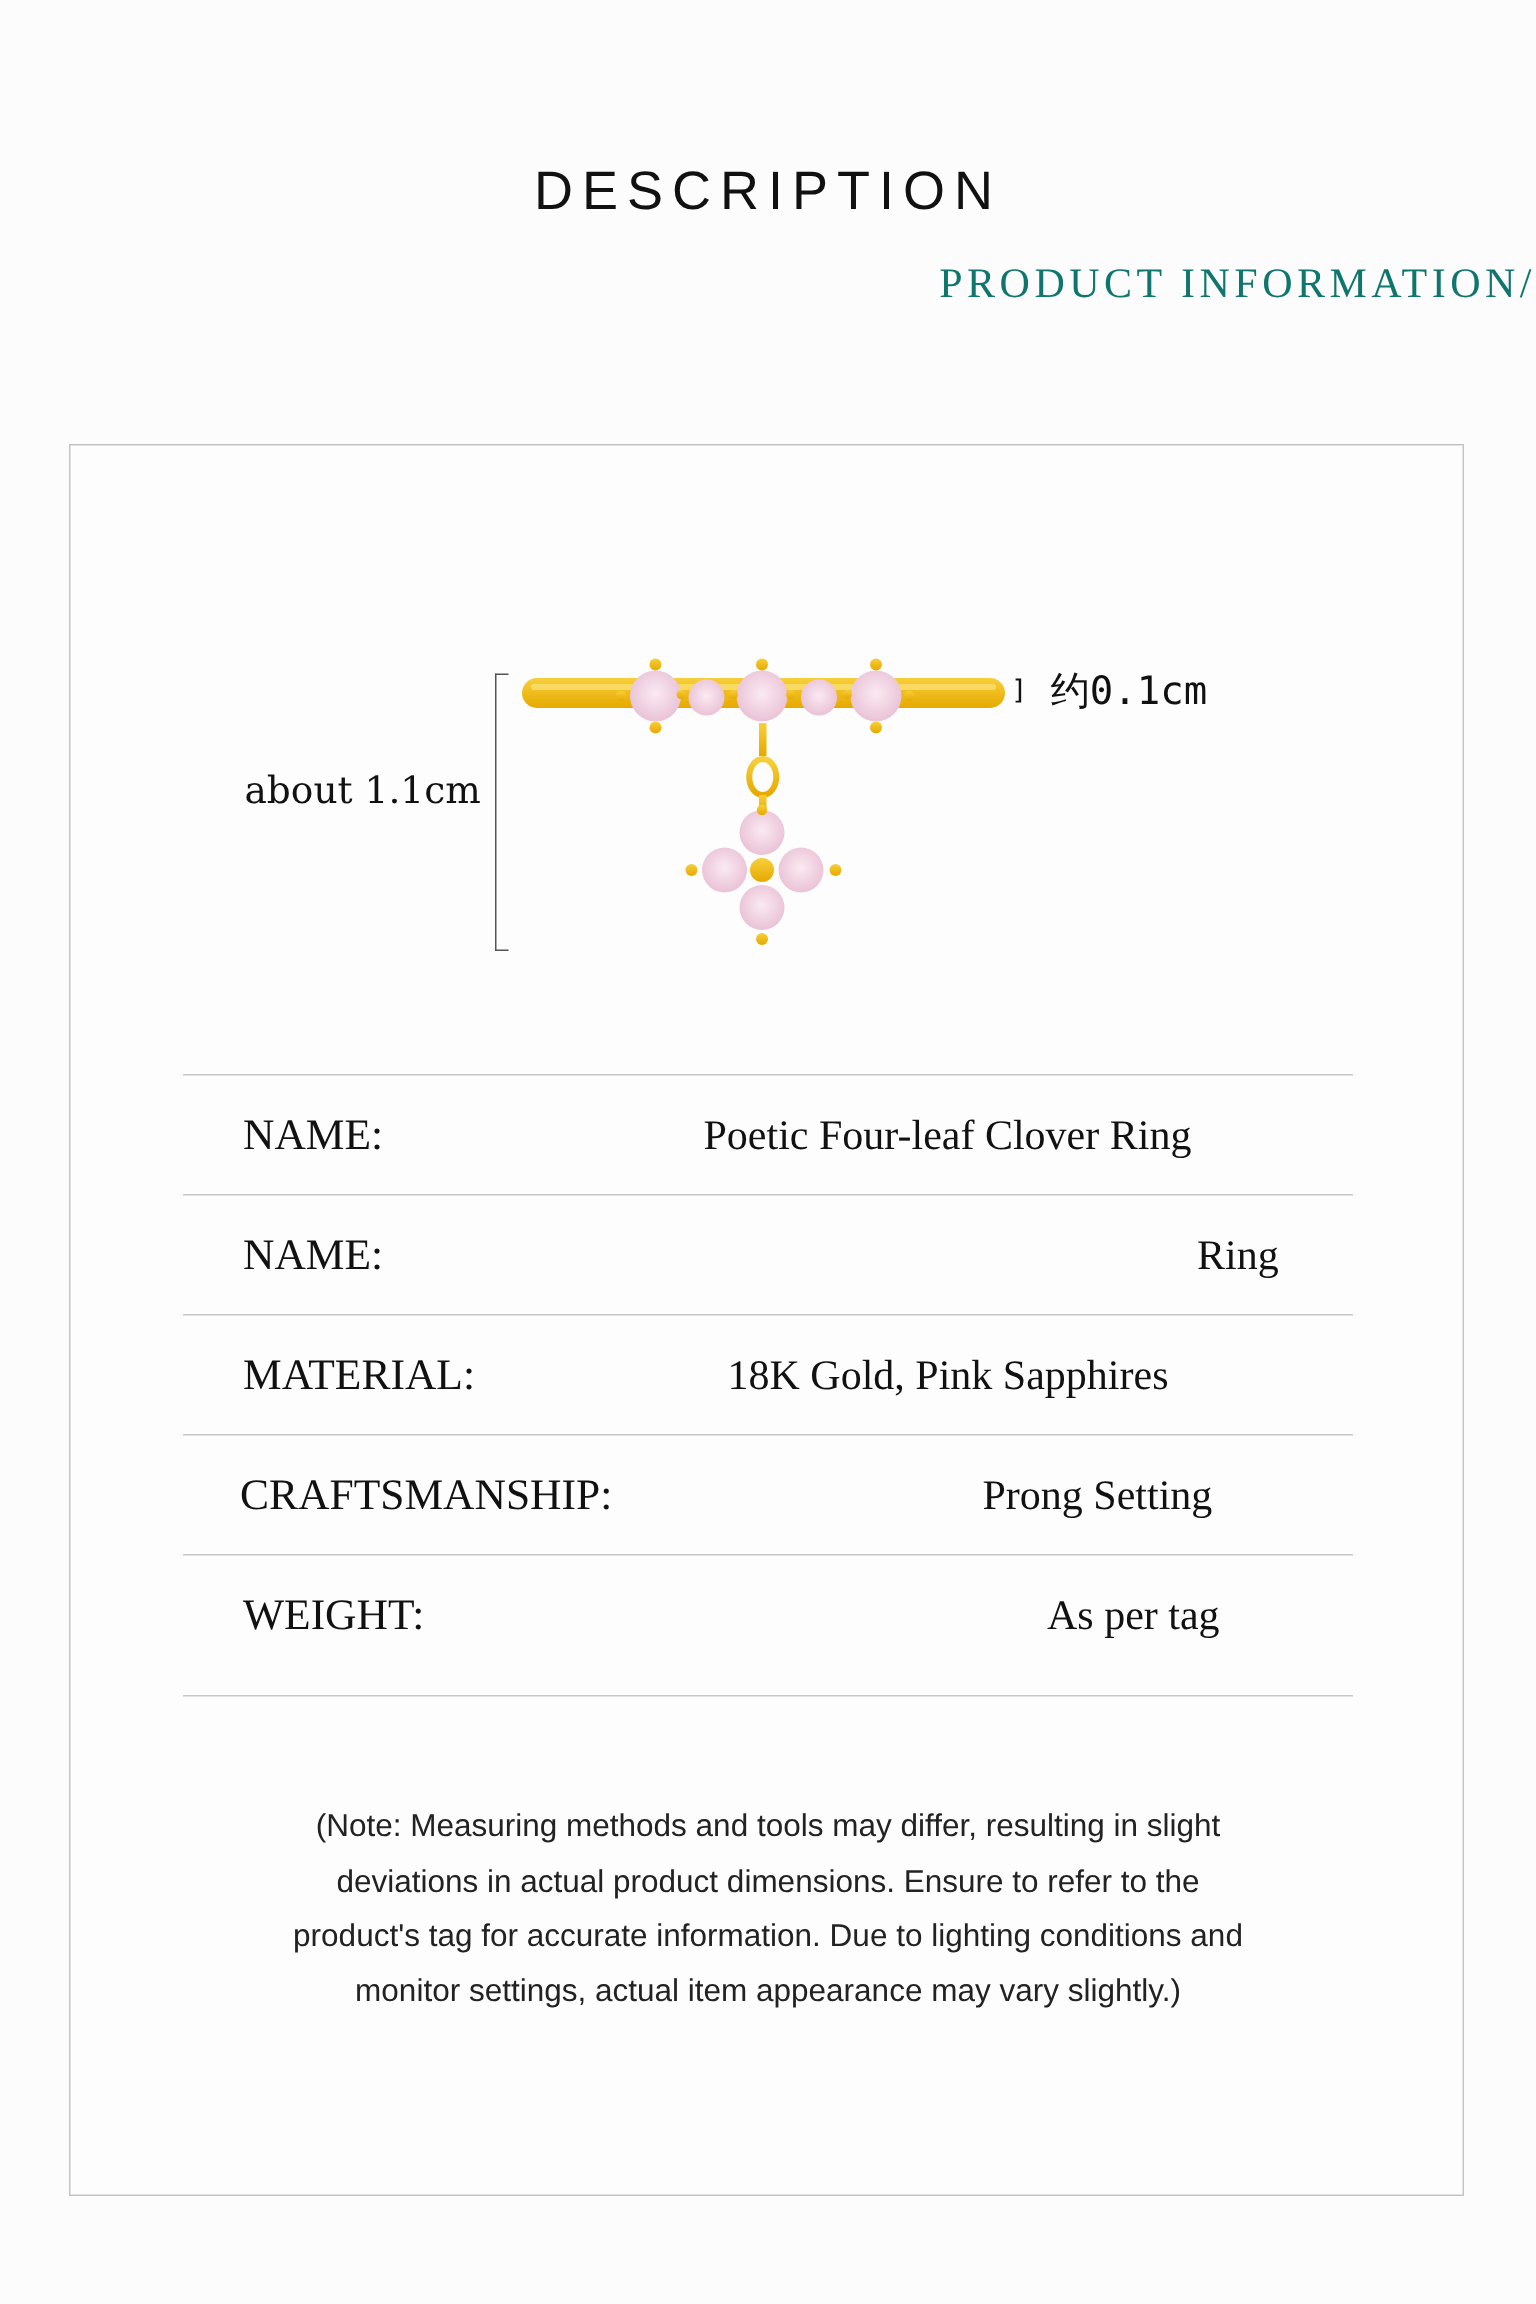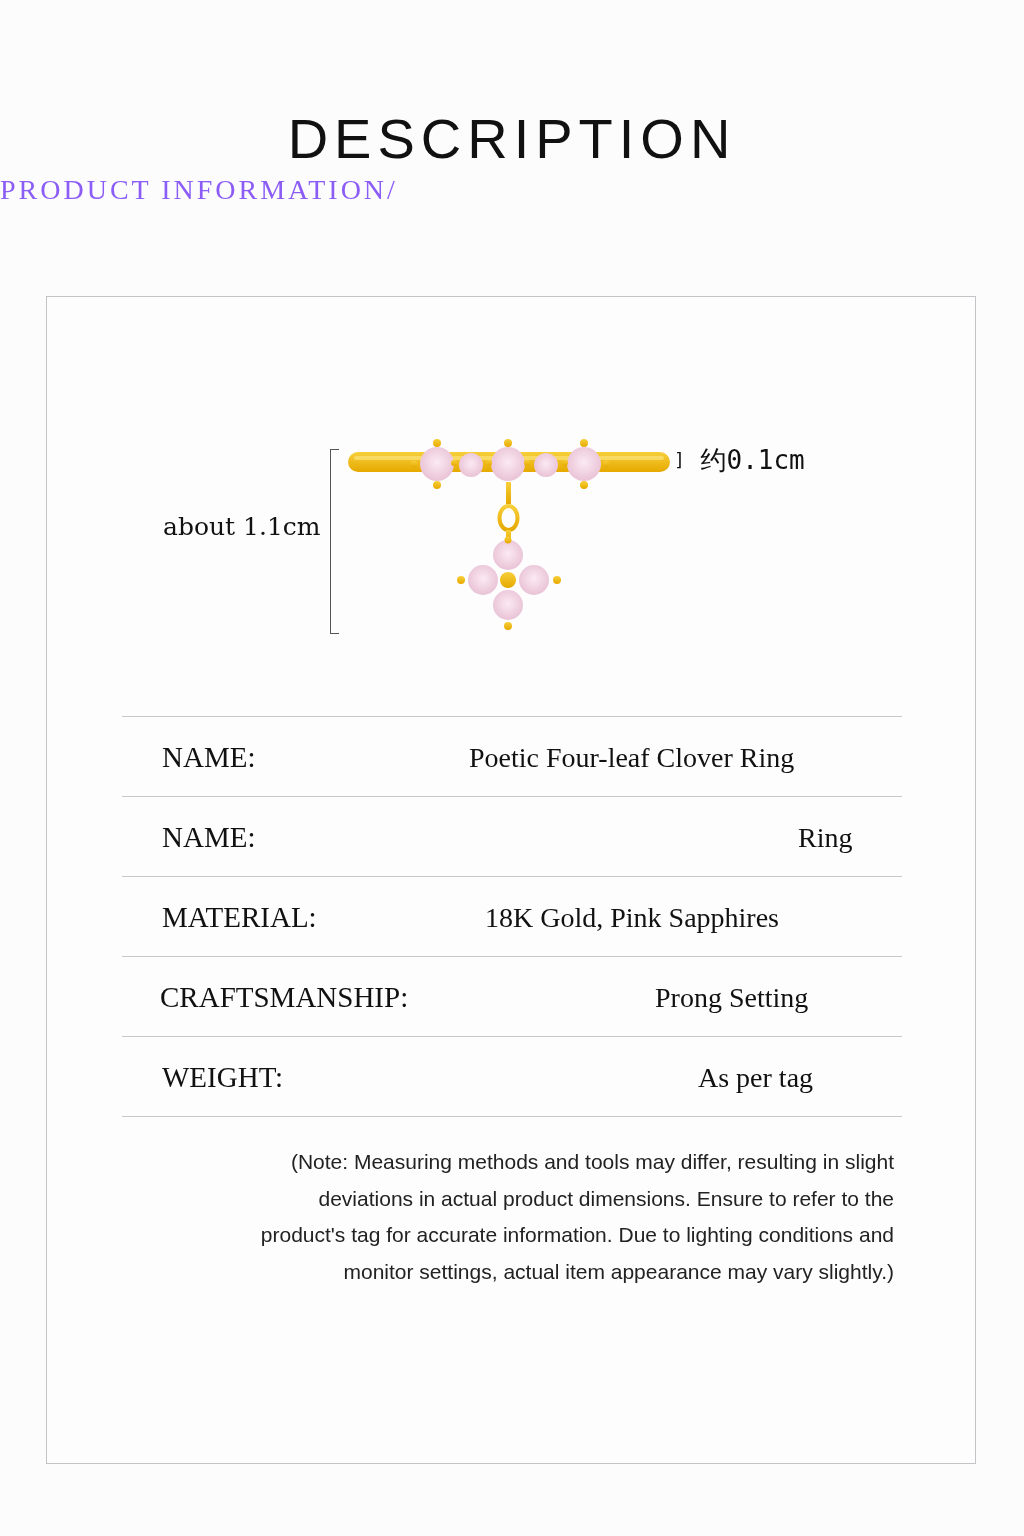--- a/index.html
+++ b/index.html
@@ -4,25 +4,25 @@
 <style>
   html, body { margin: 0; padding: 0; }
   body {
     width: 1024px; height: 1536px; position: relative;
     background: #fcfcfd; overflow: hidden;
     font-family: "Liberation Serif", serif; color: #111;
   }
   .title {
     position: absolute; left: 0; right: 0; top: 106px; text-align: center;
     font-family: "Liberation Sans", sans-serif; font-weight: 400;
-    font-size: 56px; letter-spacing: 6px; color: #111;
+    font-size: 36px; letter-spacing: 6px; color: #111;
   }
   .subtitle {
-    position: absolute; left: 0; right: 0; top: 174px; text-align: left;
-    font-family: "Liberation Serif", serif; font-size: 28px; letter-spacing: 3px; color: #8b5cf6;
+    position: absolute; left: 0; right: 0; top: 174px; text-align: right;
+    font-family: "Liberation Serif", serif; font-size: 28px; letter-spacing: 3px; color: #0f766e;
   }
   .panel {
     position: absolute; left: 46px; top: 296px; width: 930px; height: 1168px;
     border: 1.5px solid #c4c4c8; background: #fdfdfe; box-sizing: border-box;
   }
   .dim-left-label {
     position: absolute; left: 163px; top: 512px; font-size: 28px; color: #111;
     font-family: "DejaVu Serif", serif; font-size: 25px;
   }
   .bracket {
@@ -31,29 +31,29 @@
   }
   .dim-right-label {
     position: absolute; left: 674px; top: 443px; font-family: "DejaVu Sans Mono", monospace;
     font-size: 26px; color: #111;
   }
   .ring-svg { position: absolute; left: 340px; top: 430px; }
   .spec-table { position: absolute; left: 122px; top: 716px; width: 780px; }
   .row {
     position: relative; height: 80px; border-top: 1.5px solid #c8c8cc; box-sizing: border-box; text-decoration: underline;
   }
-  .row:last-child { border-bottom: 1.5px solid #c8c8cc; height: 81px; }
+  .row:last-child { border-bottom: 1.5px solid #c8c8cc; height: 95px; }
   .row .label {
     position: absolute; left: 40px; top: 24px; font-size: 29px; color: #111;
   }
   .row .value {
     position: absolute; top: 25px; font-size: 28px; color: #111; white-space: nowrap;
   }
   .note {
-    position: absolute; left: 130px; width: 764px; top: 1144px; text-align: right;
+    position: absolute; left: 130px; width: 764px; top: 1200px; text-align: center;
     font-family: "Liberation Sans", sans-serif; font-size: 21px; line-height: 36.5px; color: #222;
   }
 </style>
 </head>
 <body>
 
 <div class="title">DESCRIPTION</div>
 <div class="subtitle">PRODUCT INFORMATION/</div>
 
 <div class="panel"></div>

